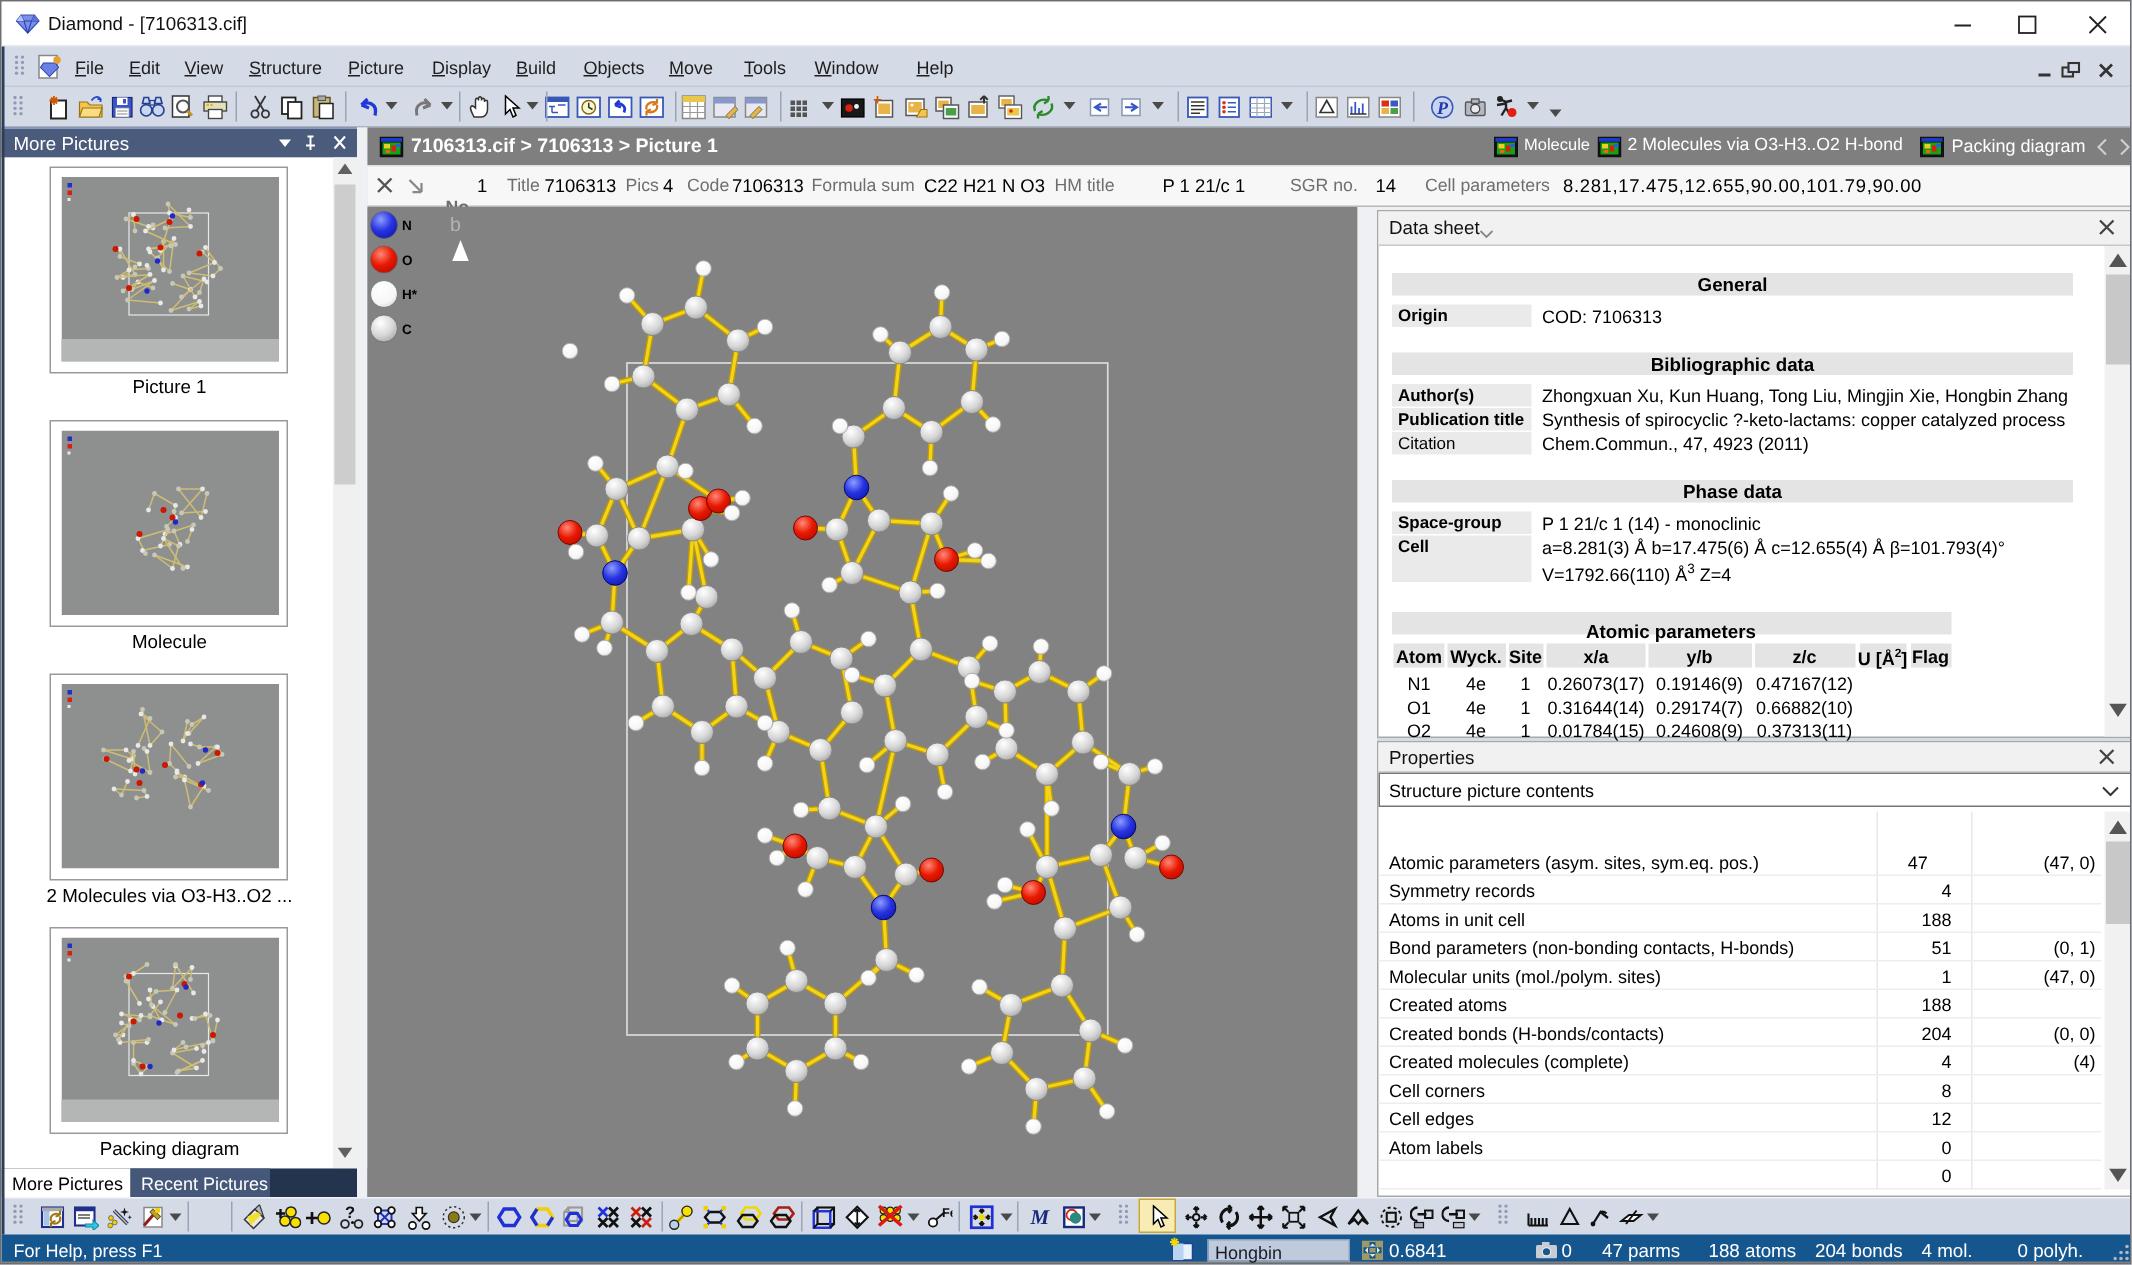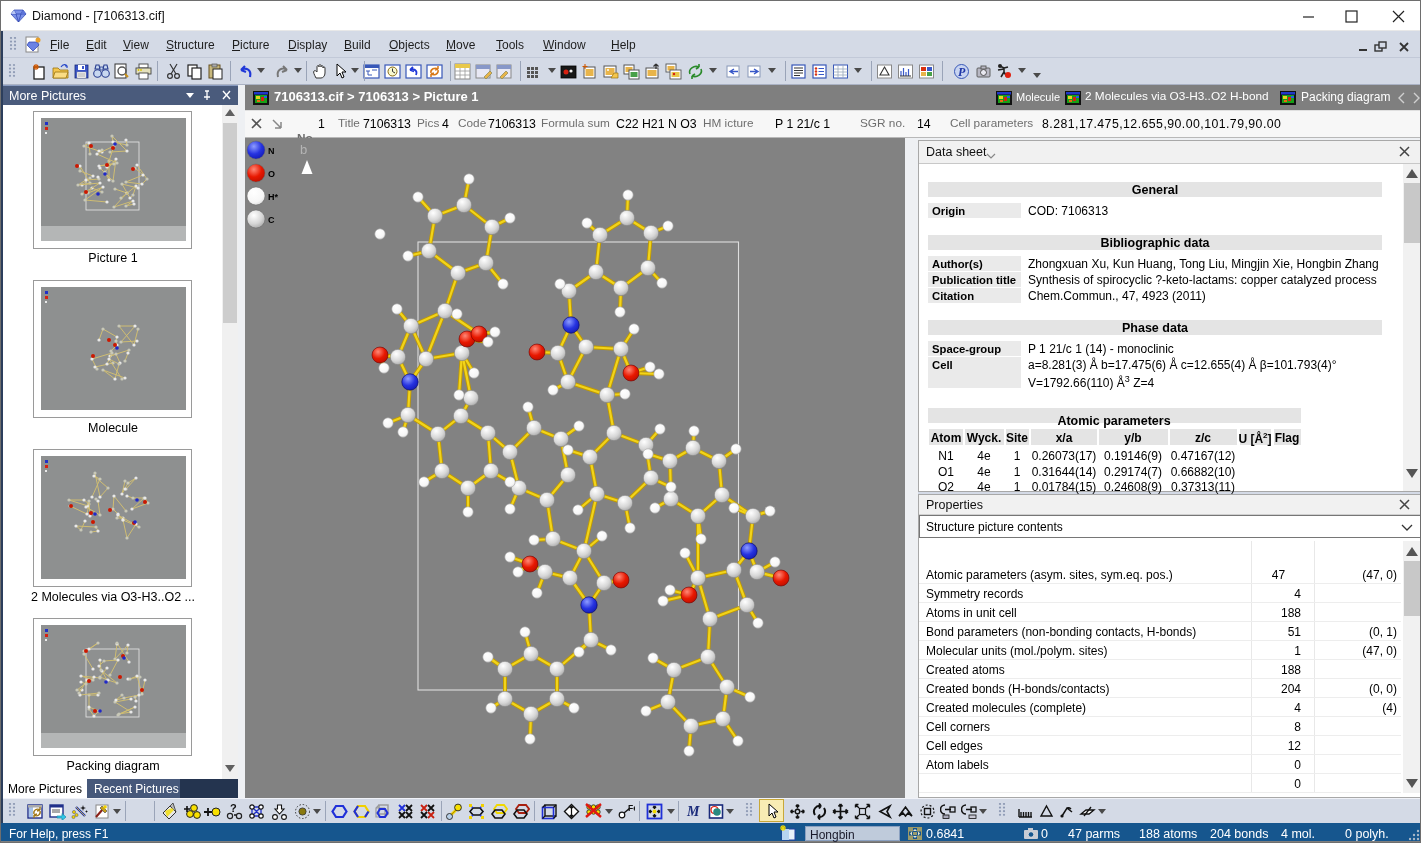--- a/index.html
+++ b/index.html
@@ -837,21 +837,21 @@
 <div style="position:absolute;left:296px;top:132px;font-size:11.8px;color:#6e6e6e;font-weight:bold;white-space:nowrap;line-height:1;">No.</div>
 <div style="position:absolute;left:317px;top:117px;font-size:12.3px;color:#000;white-space:nowrap;line-height:1;">1</div>
 <div style="position:absolute;left:337px;top:117px;font-size:11.8px;color:#6e6e6e;font-weight:normal;white-space:nowrap;line-height:1;">Title</div>
 <div style="position:absolute;left:362px;top:117px;font-size:12.3px;color:#000;white-space:nowrap;line-height:1;">7106313</div>
 <div style="position:absolute;left:416px;top:117px;font-size:11.8px;color:#6e6e6e;font-weight:normal;white-space:nowrap;line-height:1;">Pics</div>
 <div style="position:absolute;left:441px;top:117px;font-size:12.3px;color:#000;white-space:nowrap;line-height:1;">4</div>
 <div style="position:absolute;left:457px;top:117px;font-size:11.8px;color:#6e6e6e;font-weight:normal;white-space:nowrap;line-height:1;">Code</div>
 <div style="position:absolute;left:487px;top:117px;font-size:12.3px;color:#000;white-space:nowrap;line-height:1;">7106313</div>
 <div style="position:absolute;left:540px;top:117px;font-size:11.8px;color:#6e6e6e;font-weight:normal;white-space:nowrap;line-height:1;">Formula sum</div>
 <div style="position:absolute;left:615px;top:117px;font-size:12.3px;color:#000;white-space:nowrap;line-height:1;">C22 H21 N O3</div>
-<div style="position:absolute;left:702px;top:117px;font-size:11.8px;color:#6e6e6e;font-weight:normal;white-space:nowrap;line-height:1;">HM icture</div>
+<div style="position:absolute;left:702px;top:117px;font-size:11.8px;color:#6e6e6e;font-weight:normal;white-space:nowrap;line-height:1;">HM title</div>
 <div style="position:absolute;left:774px;top:117px;font-size:12.3px;color:#000;white-space:nowrap;line-height:1;">P 1 21/c 1</div>
 <div style="position:absolute;left:859px;top:117px;font-size:11.8px;color:#6e6e6e;font-weight:normal;white-space:nowrap;line-height:1;">SGR no.</div>
 <div style="position:absolute;left:916px;top:117px;font-size:12.3px;color:#000;white-space:nowrap;line-height:1;">14</div>
 <div style="position:absolute;left:949px;top:117px;font-size:11.8px;color:#6e6e6e;font-weight:normal;white-space:nowrap;line-height:1;">Cell parameters</div>
 <div style="position:absolute;left:1041px;top:117px;font-size:12.3px;color:#000;white-space:nowrap;line-height:1;letter-spacing:0.45px">8.281,17.475,12.655,90.00,101.79,90.00</div>
 <div style="position:absolute;left:244px;top:137px;width:660px;height:660px;background:#828282">
 <svg width="660" height="660" viewBox="0 0 660 660" style="position:absolute;left:0;top:0">
         <defs>
 <radialGradient id="gC" cx="0.38" cy="0.3" r="0.85">
             <stop offset="0" stop-color="#ffffff"></stop>
@@ -1400,21 +1400,21 @@
 <div style="position:absolute;left:1027px;top:204px;font-size:12px;color:#000;font-weight:normal;white-space:nowrap;line-height:1;">COD: 7106313</div>
 <div style="position:absolute;left:927px;top:234px;width:454px;height:15px;background:#e4e4e4"></div>
 <div style="position:absolute;left:1154px;top:236px;font-size:12.5px;color:#000;font-weight:bold;white-space:nowrap;line-height:1;transform:translateX(-50%)">Bibliographic data</div>
 <div style="position:absolute;left:927px;top:255px;width:93px;height:15px;background:#eaeaea"></div>
 <div style="position:absolute;left:931px;top:258px;font-size:11.3px;color:#000;font-weight:bold;white-space:nowrap;line-height:1;">Author(s)</div>
 <div style="position:absolute;left:1027px;top:257px;font-size:12px;color:#000;font-weight:normal;white-space:nowrap;line-height:1;">Zhongxuan Xu, Kun Huang, Tong Liu, Mingjin Xie, Hongbin Zhang</div>
 <div style="position:absolute;left:927px;top:271px;width:93px;height:15px;background:#eaeaea"></div>
 <div style="position:absolute;left:931px;top:274px;font-size:11.3px;color:#000;font-weight:bold;white-space:nowrap;line-height:1;">Publication title</div>
 <div style="position:absolute;left:1027px;top:273px;font-size:12px;color:#000;font-weight:normal;white-space:nowrap;line-height:1;">Synthesis of spirocyclic ?-keto-lactams: copper catalyzed process</div>
 <div style="position:absolute;left:927px;top:287px;width:93px;height:15px;background:#eaeaea"></div>
-<div style="position:absolute;left:931px;top:290px;font-size:11.3px;color:#000;font-weight:bold;white-space:nowrap;line-height:1;">Citation</div>
+<div style="position:absolute;left:931px;top:290px;font-size:11.3px;color:#000;font-weight:normal;white-space:nowrap;line-height:1;">Citation</div>
 <div style="position:absolute;left:1027px;top:289px;font-size:12px;color:#000;font-weight:normal;white-space:nowrap;line-height:1;">Chem.Commun., 47, 4923 (2011)</div>
 <div style="position:absolute;left:927px;top:319px;width:454px;height:15px;background:#e4e4e4"></div>
 <div style="position:absolute;left:1154px;top:321px;font-size:12.5px;color:#000;font-weight:bold;white-space:nowrap;line-height:1;transform:translateX(-50%)">Phase data</div>
 <div style="position:absolute;left:927px;top:340px;width:93px;height:15px;background:#eaeaea"></div>
 <div style="position:absolute;left:931px;top:343px;font-size:11.3px;color:#000;font-weight:bold;white-space:nowrap;line-height:1;">Space-group</div>
 <div style="position:absolute;left:1027px;top:342px;font-size:12px;color:#000;font-weight:normal;white-space:nowrap;line-height:1;">P 1 21/c 1 (14) - monoclinic</div>
 <div style="position:absolute;left:927px;top:356px;width:93px;height:31px;background:#eaeaea"></div>
 <div style="position:absolute;left:931px;top:359px;font-size:11.3px;color:#000;font-weight:bold;white-space:nowrap;line-height:1;">Cell</div>
 <div style="position:absolute;left:1027px;top:358px;font-size:12px;color:#000;font-weight:normal;white-space:nowrap;line-height:1;">a=8.281(3) Å b=17.475(6) Å c=12.655(4) Å β=101.793(4)°</div>
 <div style="position:absolute;left:1027px;top:374px;font-size:12px;color:#000;font-weight:normal;white-space:nowrap;line-height:1;">V=1792.66(110) Å<sup style="font-size:9px">3</sup> Z=4</div>

